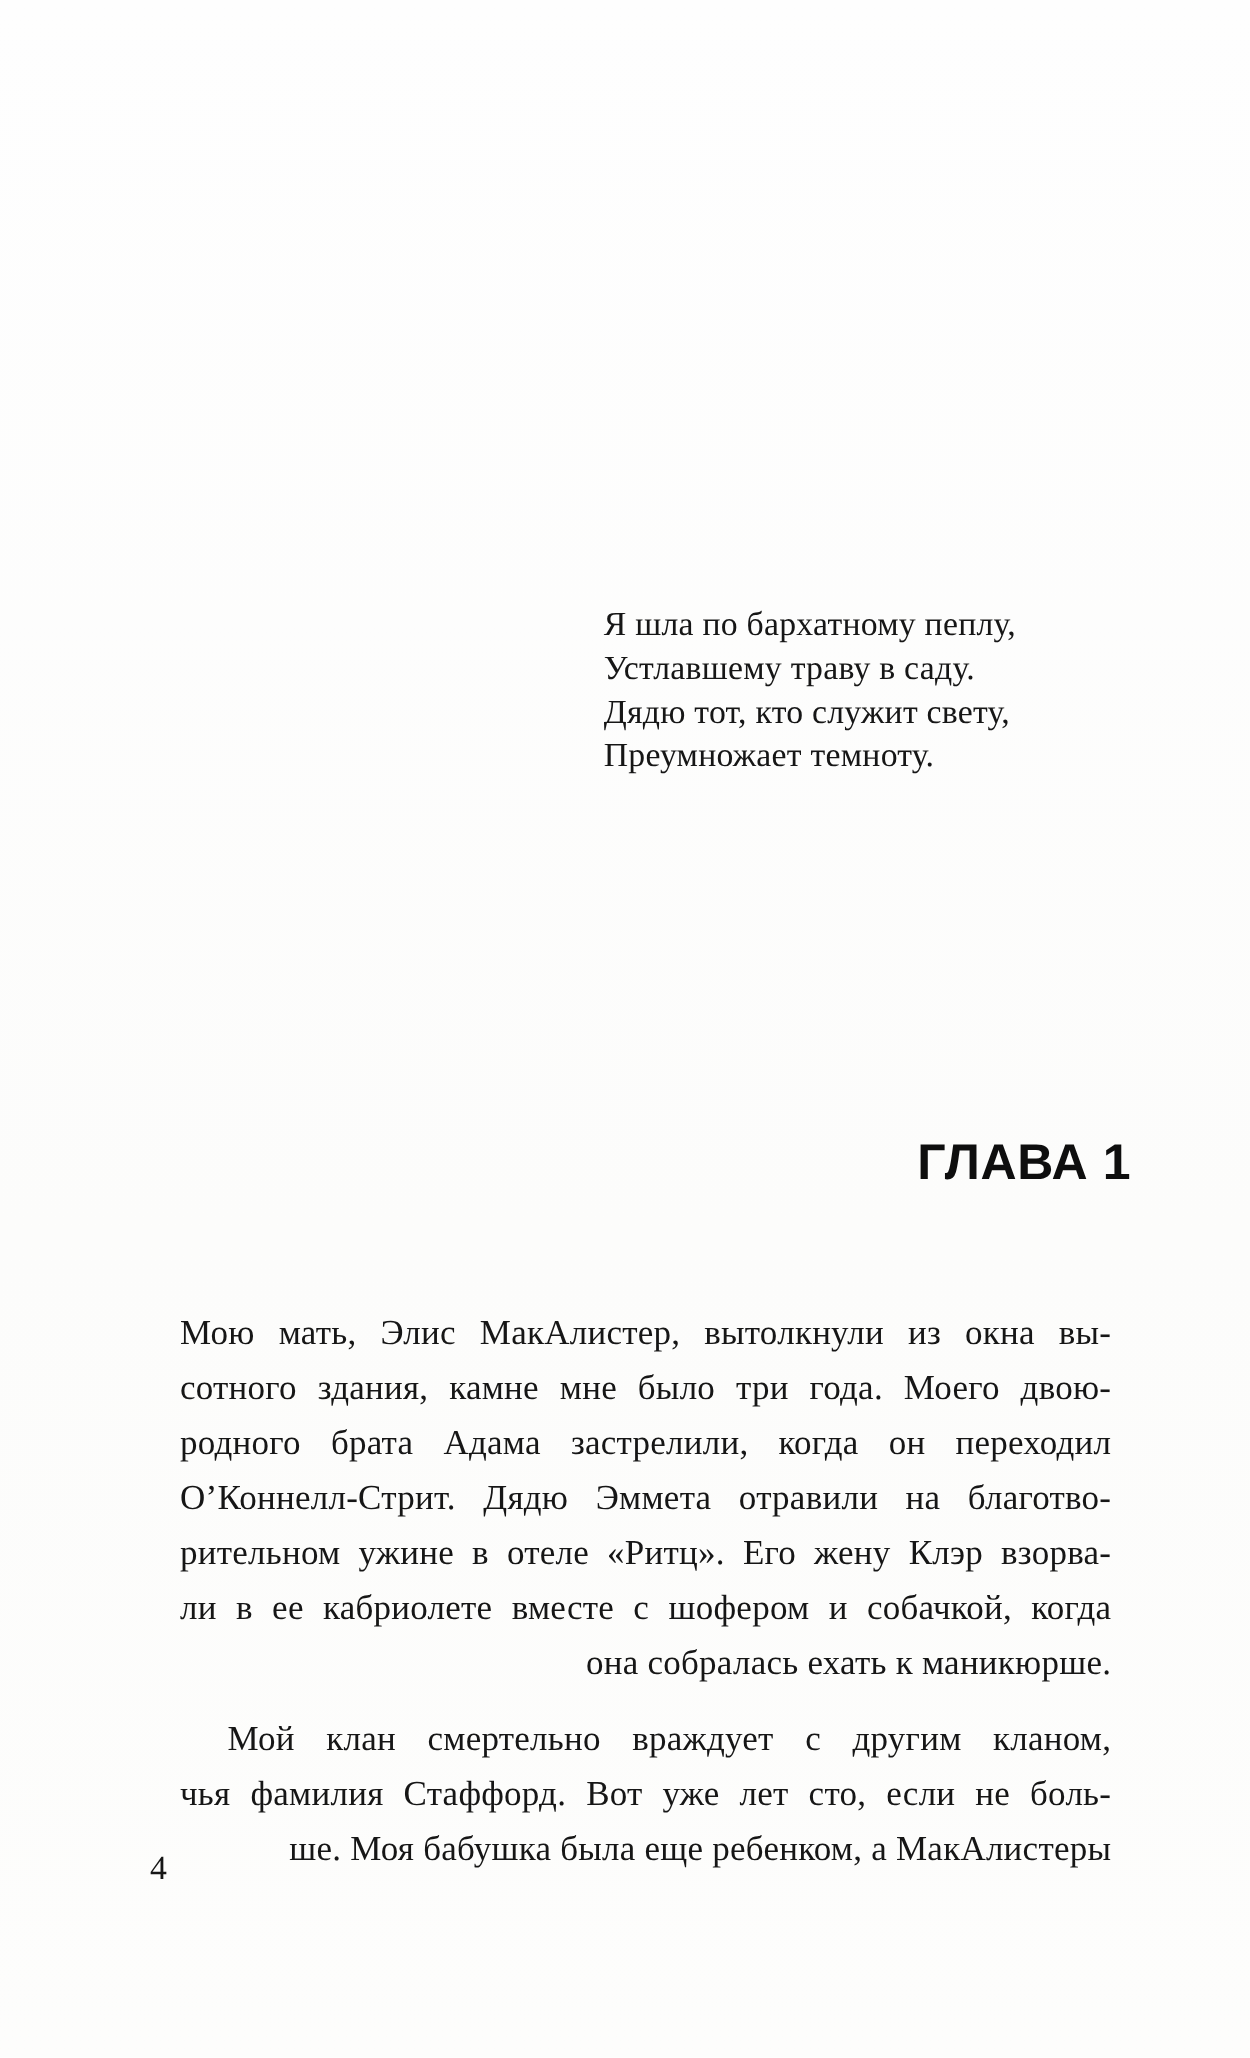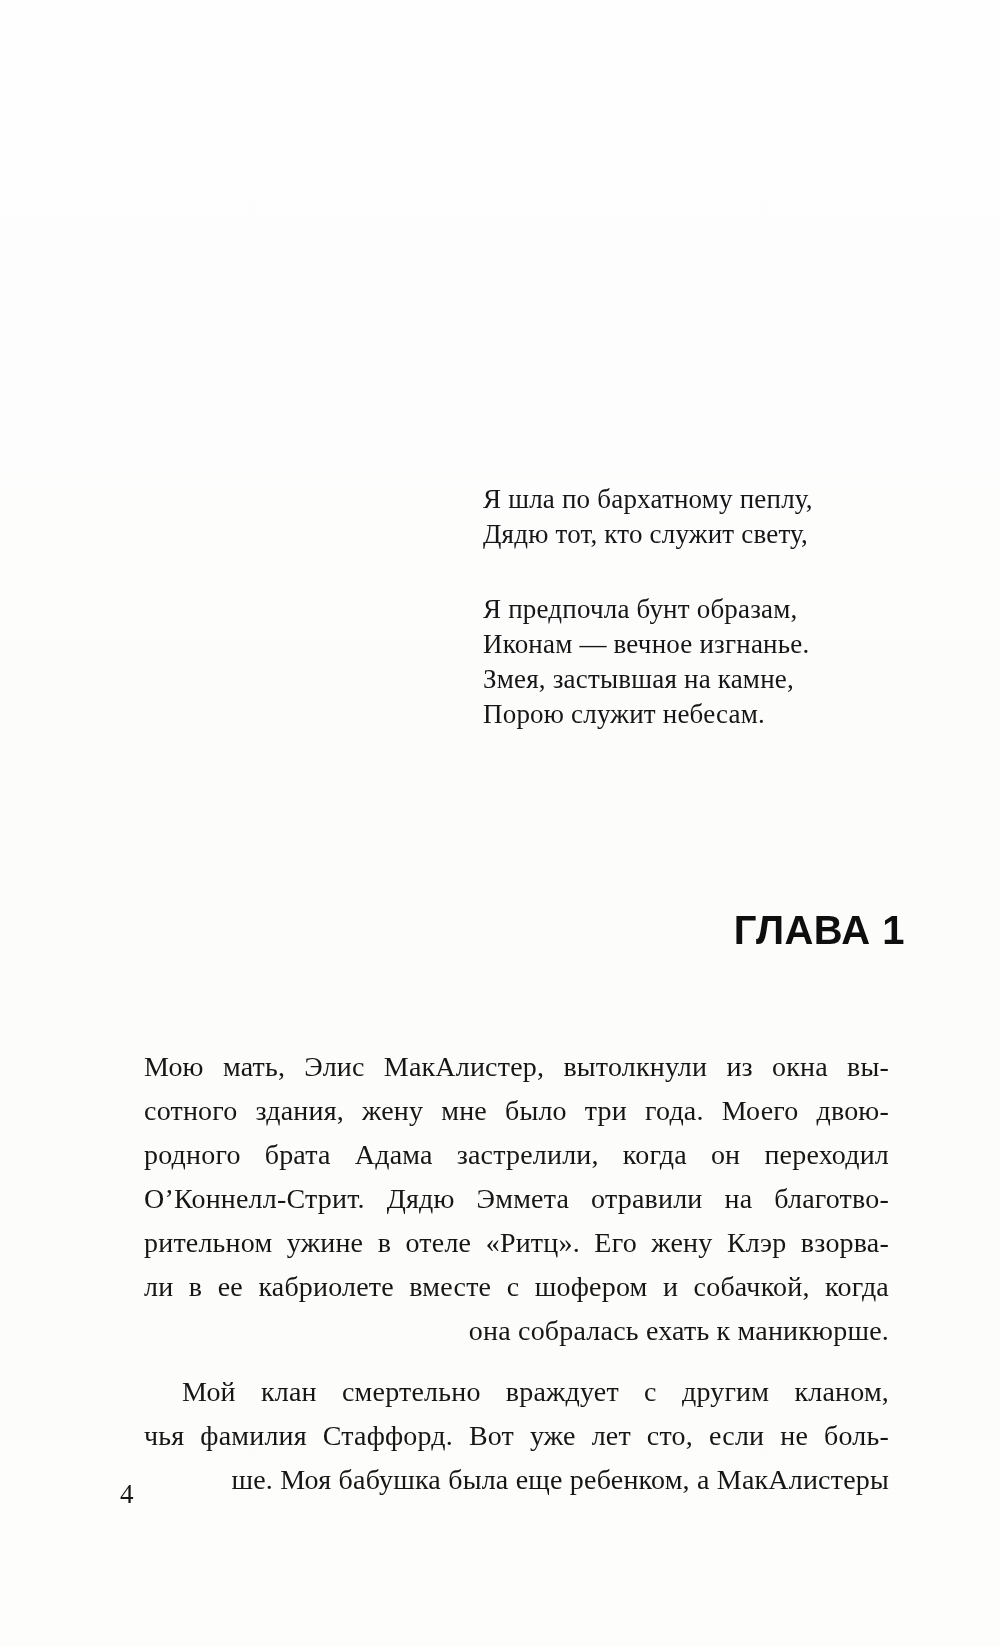--- a/index.html
+++ b/index.html
@@ -69,36 +69,32 @@
   }
 </style>
 </head>
 <body>
 
 <div class="page">
 
   <div class="epigraph">
     <div class="stanza">
         <div class="poem-line">Я шла по бархатному пеплу,</div>
+        <div class="poem-line">Устлавшему траву в саду.</div>
         <div class="poem-line">Дядю тот, кто служит свету,</div>
-      </div>
-    <div class="stanza">
-        <div class="poem-line">Я предпочла бунт образам,</div>
-        <div class="poem-line">Иконам — вечное изгнанье.</div>
-        <div class="poem-line">Змея, застывшая на камне,</div>
-        <div class="poem-line">Порою служит небесам.</div>
+        <div class="poem-line">Преумножает темноту.</div>
       </div>
   </div>
 
   <h1 class="chapter-title">ГЛАВА 1</h1>
 
   <div class="body-text">
       <div class="paragraph">
         <div class="body-line fill">Мою мать, Элис МакАлистер, вытолкнули из окна вы-</div>
-        <div class="body-line fill">сотного здания, жену мне было три года. Моего двою-</div>
+        <div class="body-line fill">сотного здания, камне мне было три года. Моего двою-</div>
         <div class="body-line fill">родного брата Адама застрелили, когда он переходил</div>
         <div class="body-line fill">О’Коннелл-Стрит. Дядю Эммета отравили на благотво-</div>
         <div class="body-line fill">рительном ужине в отеле «Ритц». Его жену Клэр взорва-</div>
         <div class="body-line fill">ли в ее кабриолете вместе с шофером и собачкой, когда</div>
         <div class="body-line">она собралась ехать к маникюрше.</div>
       </div>
       <div class="paragraph">
         <div class="body-line fill indent">Мой клан смертельно враждует с другим кланом,</div>
         <div class="body-line fill">чья фамилия Стаффорд. Вот уже лет сто, если не боль-</div>
         <div class="body-line">ше. Моя бабушка была еще ребенком, а МакАлистеры</div>

